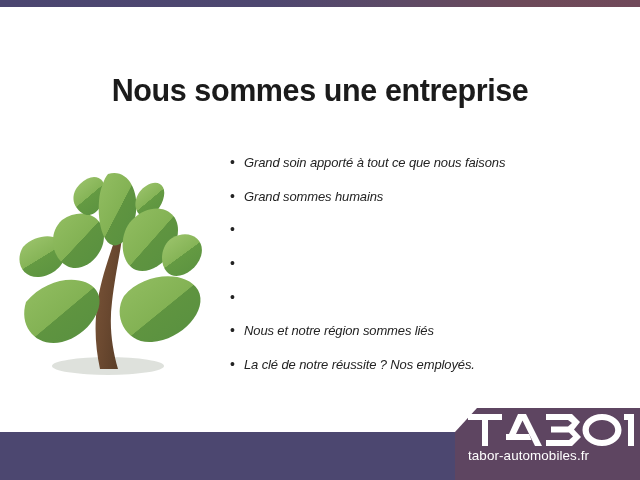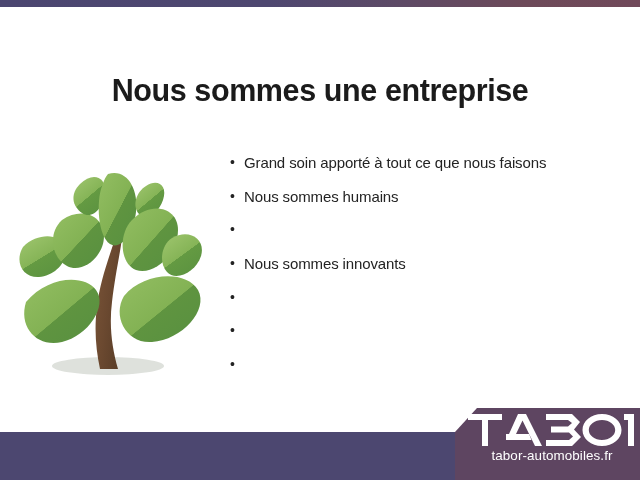--- a/index.html
+++ b/index.html
@@ -63,24 +63,25 @@
     line-height: 33.7px;
   }
   .bullet-dot {
     width: 14px;
     flex: 0 0 14px;
     color: #232323;
     font-size: 14px;
     text-align: left;
   }
   .bullet-text {
-    font-size: 15px;
+    font-size: 13px;
     color: #232323;
     letter-spacing: -0.12px;
     white-space: nowrap;
+    font-style: italic;
   }
 
   
   #tree-art {
     position: absolute;
     left: 12px;
     top: 150px;
     width: 205px;
     height: 240px;
   }
@@ -115,21 +116,21 @@
     left: 0;
     top: 0;
     width: 168px;
     height: 36px;
   }
   #brand-url {
     position: absolute;
     left: 0;
     top: 36px;
     width: 168px;
-    text-align: center;
+    text-align: left;
     color: #ffffff;
     font-size: 13.4px;
     letter-spacing: 0.1px;
     white-space: nowrap;
   }
 </style>
 </head>
 <body>
 
 <div id="slide">
@@ -188,37 +189,38 @@
     </svg>
   </div>
 
   <div id="bullets">
     <div class="bullet-row">
       <span class="bullet-dot">•</span>
       <span class="bullet-text">Grand soin apporté à tout ce que nous faisons</span>
     </div>
     <div class="bullet-row">
       <span class="bullet-dot">•</span>
-      <span class="bullet-text">Nous sommes humains</span>
-    </div>
-    <div class="bullet-row">
-      <span class="bullet-dot">•</span>
-    </div>
-    <div class="bullet-row">
-      <span class="bullet-dot">•</span>
-      <span class="bullet-text">Nous sommes innovants</span>
-    </div>
-    <div class="bullet-row">
-      <span class="bullet-dot">•</span>
-    </div>
-    <div class="bullet-row">
-      <span class="bullet-dot">•</span>
-    </div>
-    <div class="bullet-row">
-      <span class="bullet-dot">•</span>
+      <span class="bullet-text">Grand sommes humains</span>
+    </div>
+    <div class="bullet-row">
+      <span class="bullet-dot">•</span>
+    </div>
+    <div class="bullet-row">
+      <span class="bullet-dot">•</span>
+    </div>
+    <div class="bullet-row">
+      <span class="bullet-dot">•</span>
+    </div>
+    <div class="bullet-row">
+      <span class="bullet-dot">•</span>
+      <span class="bullet-text">Nous et notre région sommes liés</span>
+    </div>
+    <div class="bullet-row">
+      <span class="bullet-dot">•</span>
+      <span class="bullet-text">La clé de notre réussite ? Nos employés.</span>
     </div>
   </div>
 
   <div id="footer-left-bar"></div>
 
   <div id="footer-right-panel">
     <svg viewBox="0 0 191 74" width="191" height="74" xmlns="http://www.w3.org/2000/svg" aria-hidden="true">
       <path fill="#5e4561" d="M6 74 L6 26 L28 2 L191 2 L191 74 Z"></path>
     </svg>
   </div>

